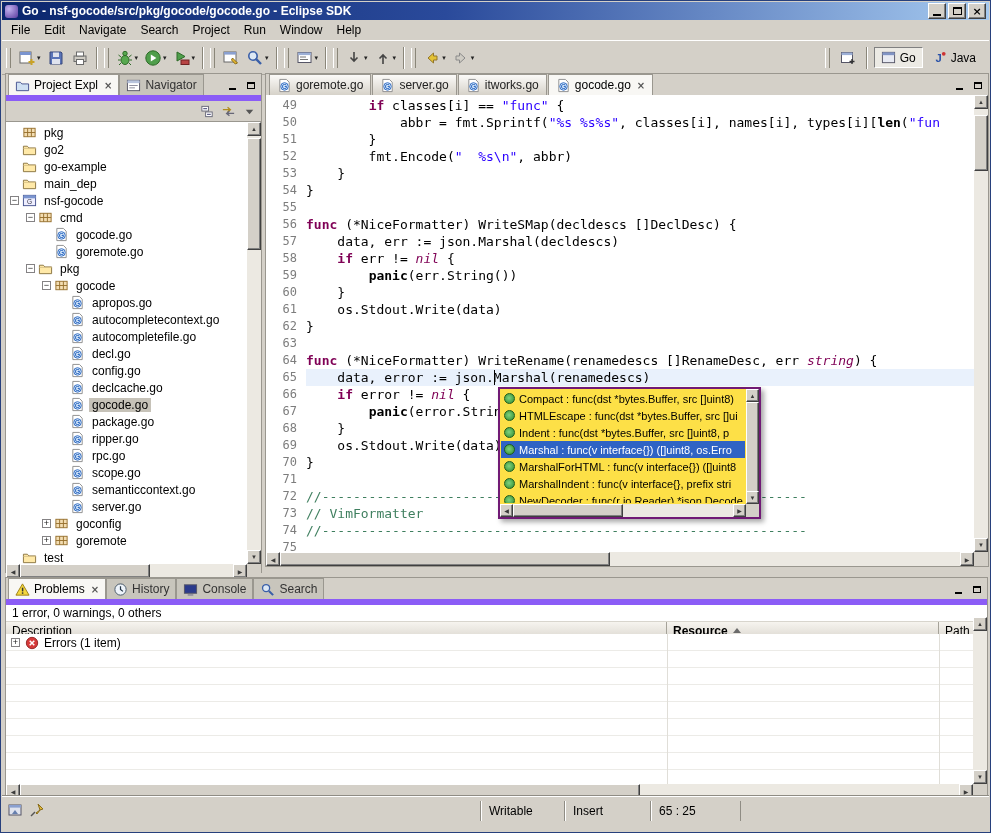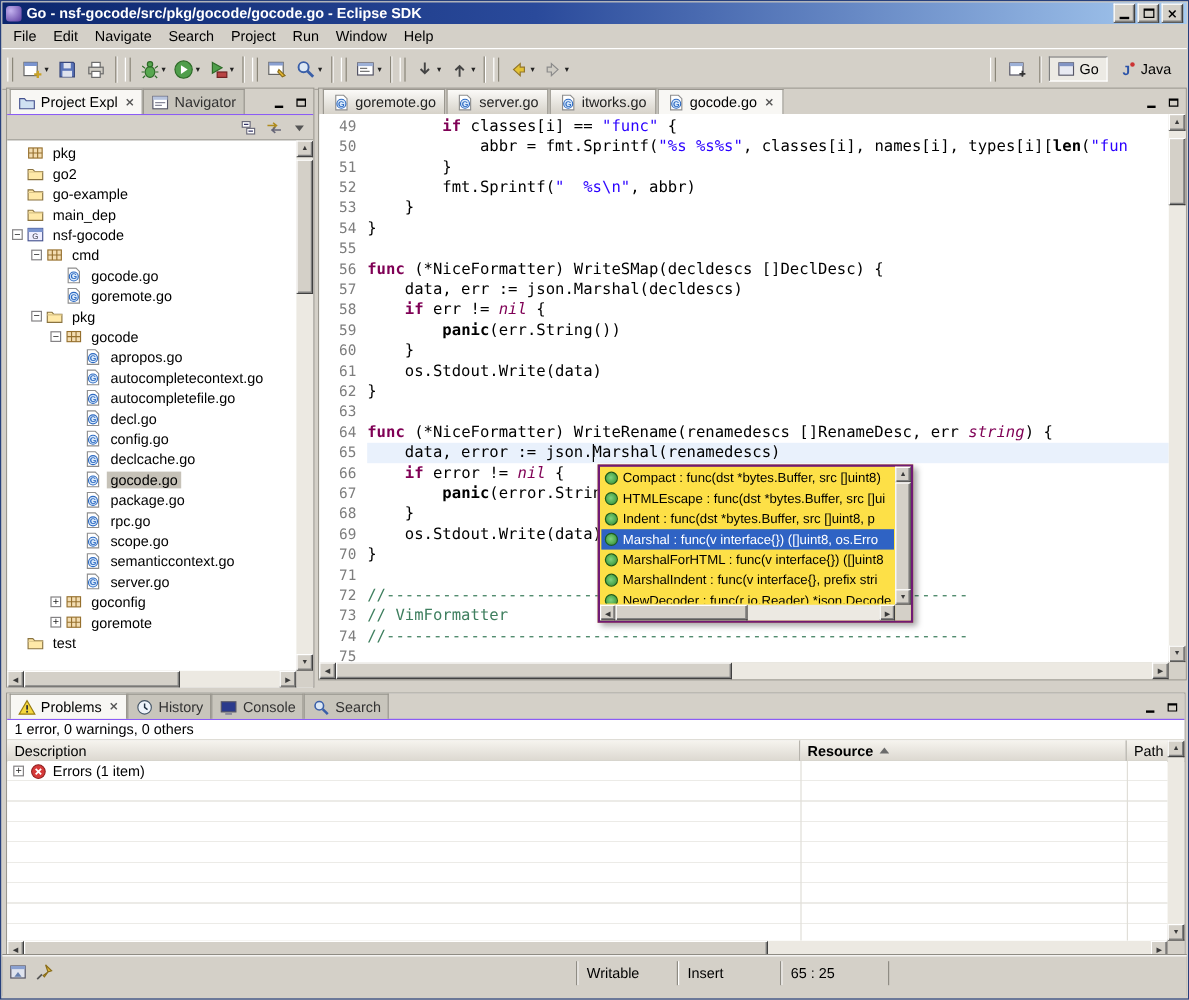--- a/index.html
+++ b/index.html
@@ -26,21 +26,21 @@
 .ticon{width:18px;height:18px;display:inline-block}
 .ticon svg{width:18px;height:18px;display:block}
 .ticon16{width:15px;height:15px;display:inline-block;flex:none}
 .ticon16 svg{width:15px;height:15px;display:block}
 .tdrop{font-size:7px;color:#222;margin-left:1px}
 #perspectives{margin-left:auto;display:flex;align-items:center;gap:2px;padding-right:4px}
 .pbtn{display:inline-flex;align-items:center;gap:4px;padding:2px 6px;border:1px solid transparent}
 .pbtn.active{border-color:#808080 #fff #fff #808080;background:#eceae4}
 
 
-.vtabs{height:21px;display:flex;align-items:flex-end;background:#d4d0c8;border-bottom:1px solid #8b5cf6;padding-left:2px}
+.vtabs{height:21px;display:flex;align-items:flex-end;background:#d4d0c8;border-bottom:6px solid #8b5cf6;padding-left:2px}
 .vtab{display:inline-flex;align-items:center;gap:4px;height:21px;padding:0 6px;background:#c8c5bc;border:1px solid #9a978f;border-bottom:none;color:#333;box-sizing:border-box;white-space:nowrap}
 .vtab.active{background:#f8f7f4;color:#000}
 .tclose{font-size:10px;font-weight:bold;color:#555;margin-left:2px;font-family:"DejaVu Sans",sans-serif}
 .minmax{margin-left:auto;display:flex;gap:3px;align-items:center;padding:0 3px 3px 0}
 .mmbtn{width:15px;height:13px;display:flex;align-items:center;justify-content:center}
 .mmbtn .g-min{margin-top:6px;width:7px}
 .mmbtn .g-max{width:8px;height:7px}
 
 
 .leftpanel{position:absolute;left:4px;top:72px;width:257px;height:500px;background:#d4d0c8;border:1px solid #9a978f;box-sizing:border-box}
@@ -591,20 +591,32 @@
           <div class="trow">
             <span class="tind" style="width: 48px; flex: 0 0 auto;"></span>
             <span class="texp-sp"></span>
             <span class="nicon">
               <svg viewBox="0 0 16 16">
                 <path d="M3 1.5h7l3 3v10H3z" fill="#fff" stroke="#8d8d8d"></path>
                 <circle cx="8" cy="9" r="4" fill="#d9e9fa" stroke="#2d6ac2"></circle>
                 <text x="8" y="11.6" text-anchor="middle" font-size="7.5" font-weight="bold" fill="#2d6ac2">G</text>
               </svg>
             </span>
+            <span class="tlabel">ripper.go</span>
+          </div>
+          <div class="trow">
+            <span class="tind" style="width: 48px; flex: 0 0 auto;"></span>
+            <span class="texp-sp"></span>
+            <span class="nicon">
+              <svg viewBox="0 0 16 16">
+                <path d="M3 1.5h7l3 3v10H3z" fill="#fff" stroke="#8d8d8d"></path>
+                <circle cx="8" cy="9" r="4" fill="#d9e9fa" stroke="#2d6ac2"></circle>
+                <text x="8" y="11.6" text-anchor="middle" font-size="7.5" font-weight="bold" fill="#2d6ac2">G</text>
+              </svg>
+            </span>
             <span class="tlabel">rpc.go</span>
           </div>
           <div class="trow">
             <span class="tind" style="width: 48px; flex: 0 0 auto;"></span>
             <span class="texp-sp"></span>
             <span class="nicon">
               <svg viewBox="0 0 16 16">
                 <path d="M3 1.5h7l3 3v10H3z" fill="#fff" stroke="#8d8d8d"></path>
                 <circle cx="8" cy="9" r="4" fill="#d9e9fa" stroke="#2d6ac2"></circle>
                 <text x="8" y="11.6" text-anchor="middle" font-size="7.5" font-weight="bold" fill="#2d6ac2">G</text>
@@ -738,21 +750,21 @@
           <span class="mmbtn">
             <span class="g-max"></span>
           </span>
         </span>
       </div>
     <div class="ebody">
       <div class="codewrap" id="codeLines">
           <div class="cline"><span class="lnum">49</span><span class="ccode"><span class="tk-p">        </span><span class="tk-k">if</span><span class="tk-p"> classes[i] == </span><span class="tk-s">"func"</span><span class="tk-p"> {</span></span></div>
           <div class="cline"><span class="lnum">50</span><span class="ccode"><span class="tk-p">            abbr = fmt.Sprintf(</span><span class="tk-s">"%s %s%s"</span><span class="tk-p">, classes[i], names[i], types[i][</span><span class="tk-b">len</span><span class="tk-p">(</span><span class="tk-s">"fun</span></span></div>
           <div class="cline"><span class="lnum">51</span><span class="ccode"><span class="tk-p">        }</span></span></div>
-          <div class="cline"><span class="lnum">52</span><span class="ccode"><span class="tk-p">        fmt.Sprintf(</span><span class="tk-s">"  %s\n"</span><span class="tk-p">, abbr)</span></span></div>
+          <div class="cline"><span class="lnum">52</span><span class="ccode"><span class="tk-p">        fmt.Encode(</span><span class="tk-s">"  %s\n"</span><span class="tk-p">, abbr)</span></span></div>
           <div class="cline"><span class="lnum">53</span><span class="ccode"><span class="tk-p">    }</span></span></div>
           <div class="cline"><span class="lnum">54</span><span class="ccode"><span class="tk-p">}</span></span></div>
           <div class="cline"><span class="lnum">55</span><span class="ccode"></span></div>
           <div class="cline"><span class="lnum">56</span><span class="ccode"><span class="tk-k">func</span><span class="tk-p"> (*NiceFormatter) WriteSMap(decldescs []DeclDesc) {</span></span></div>
           <div class="cline"><span class="lnum">57</span><span class="ccode"><span class="tk-p">    data, err := json.Marshal(decldescs)</span></span></div>
           <div class="cline"><span class="lnum">58</span><span class="ccode"><span class="tk-p">    </span><span class="tk-k">if</span><span class="tk-p"> err != </span><span class="tk-i">nil</span><span class="tk-p"> {</span></span></div>
           <div class="cline"><span class="lnum">59</span><span class="ccode"><span class="tk-p">        </span><span class="tk-b">panic</span><span class="tk-p">(err.String())</span></span></div>
           <div class="cline"><span class="lnum">60</span><span class="ccode"><span class="tk-p">    }</span></span></div>
           <div class="cline"><span class="lnum">61</span><span class="ccode"><span class="tk-p">    os.Stdout.Write(data)</span></span></div>
           <div class="cline"><span class="lnum">62</span><span class="ccode"><span class="tk-p">}</span></span></div>

